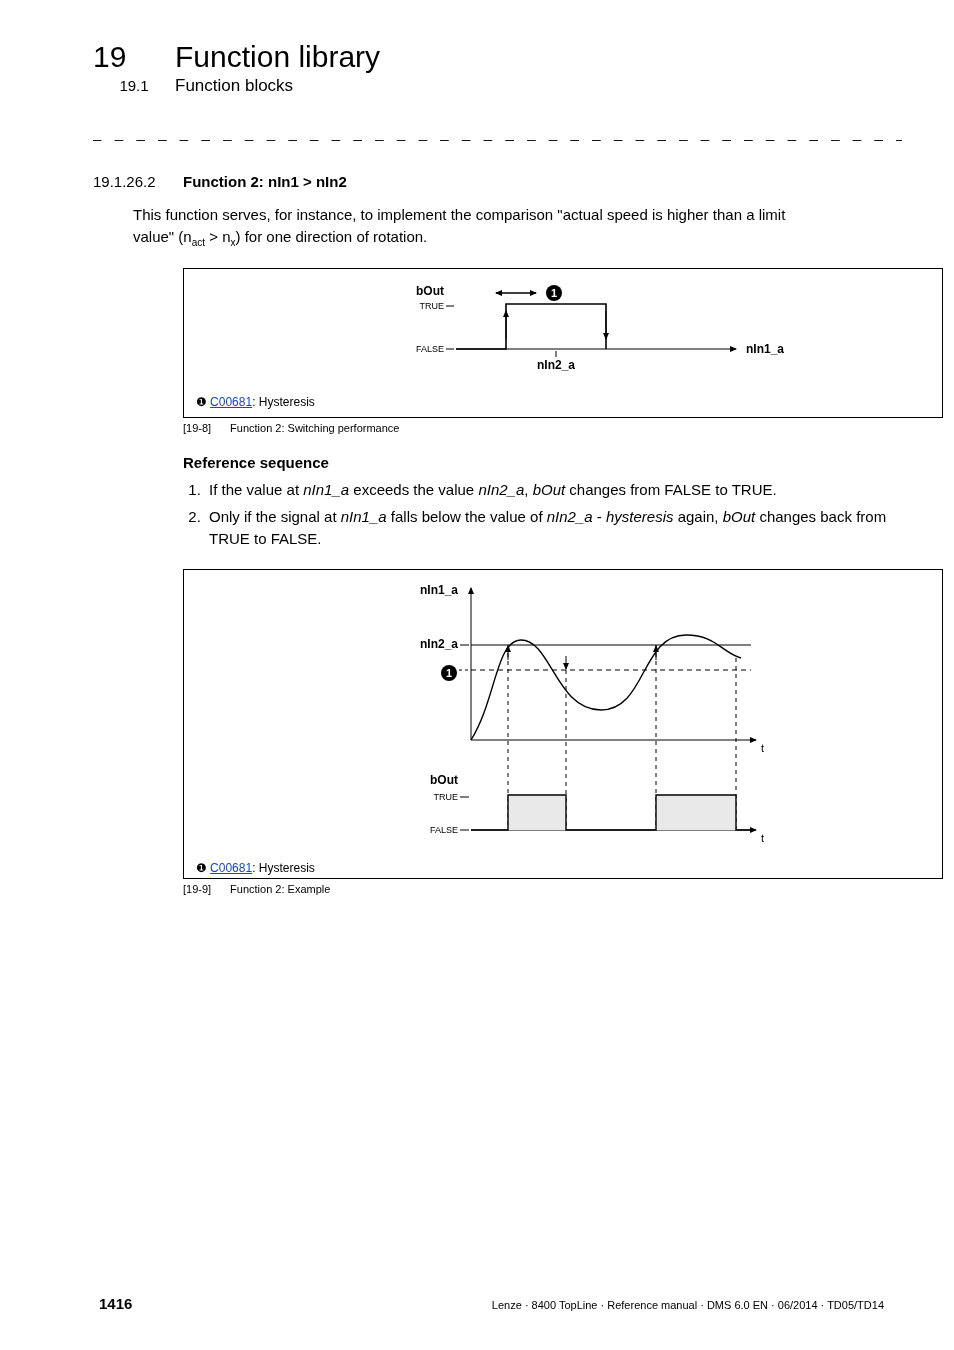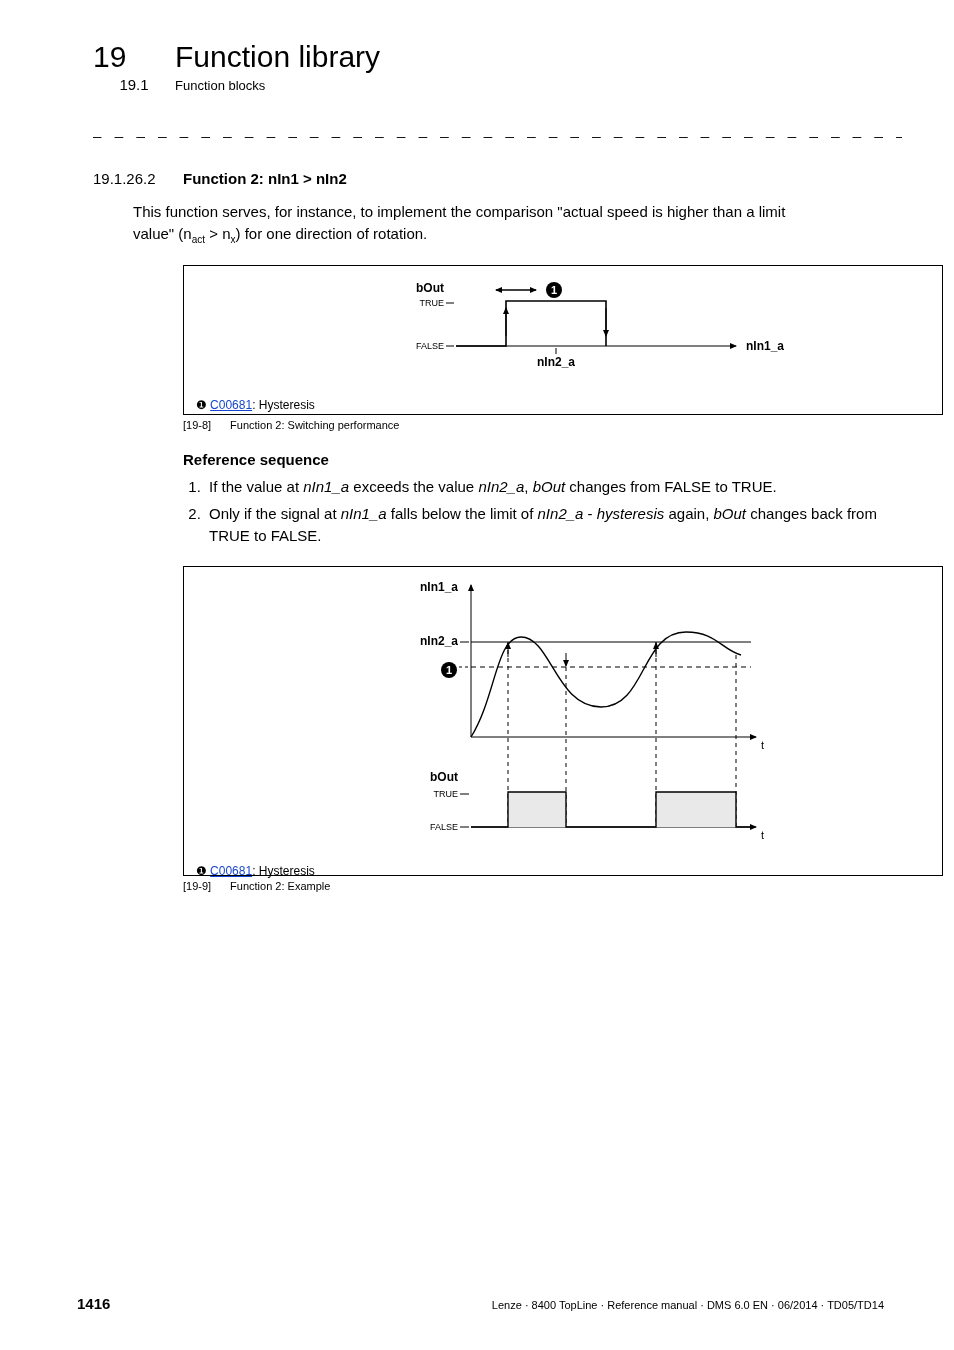--- a/index.html
+++ b/index.html
@@ -15,21 +15,21 @@
   }
   .page {
     padding: 40px 52px 0 93px;
     box-sizing: border-box;
   }
   .chap-line { display: flex; align-items: baseline; }
   .chap-num { font-size: 30px; font-weight: 400; width: 82px; }
   .chap-title { font-size: 30px; font-weight: 400; }
   .sub-line { display: flex; align-items: baseline; margin-top: 2px; text-align: center; }
   .sub-num  { font-size: 15px; width: 82px; }
-  .sub-title{ font-size: 13px; }
+  .sub-title{ font-size: 17px; }
   .dashes {
     margin-top: 28px;
     font-size: 15px;
     letter-spacing: 4.6px;
     white-space: nowrap;
     overflow: hidden;
     color:#000;
   }
   .sect-row { display: flex; margin-top: 32px; }
   .sect-num { font-weight: 400; font-size: 15px; width: 90px; }
@@ -40,33 +40,33 @@
   .sub-formula .subc { font-size: 10px; vertical-align: sub; position: relative; top: 0px; }
   .fig-frame {
     margin-left: 90px;
     margin-top: 18px;
     border: 1px solid #000;
     width: 760px;
     box-sizing: border-box;
     padding: 10px 12px 8px 12px;
     position: relative;
   }
-  .legend-row { font-size: 12px; margin-top: 13px; }
+  .legend-row { font-size: 12px; margin-top: 7px; }
   .legend-row .bullet { font-family: Arial; font-size: 12px; }
   .legend-row a { color: #1646d0; text-decoration: underline; }
   .fig-cap { margin-left: 90px; font-size: 11px; margin-top: 4px; }
   .fig-cap .tag { display:inline-block; width:44px; }
   .subhead { margin-left: 90px; margin-top: 20px; font-size: 15px; font-weight: 700; }
   ol.fs { margin: 8px 0 0 90px; padding-left: 22px; font-size: 15px; line-height:1.5; }
   ol.fs li { padding-left: 4px; margin-bottom: 4px; }
   ol.fs li .it { font-style: italic; }
   .footer {
     position: absolute;
     bottom: 38px;
-    left: 77px; right: 70px;
+    left: 99px; right: 70px;
     display: flex; justify-content: space-between;
     font-size: 12px;
     align-items: baseline;
     text-align: center;
   }
   .footer .pn { font-weight: 700; font-size: 15px; }
   .footer .ft { font-size: 11px; color:#000; }
   svg text { font-family: "Myriad Pro","Segoe UI","Helvetica Neue",Arial,sans-serif; }
 </style>
 </head>
@@ -135,21 +135,21 @@
     <span class="tag">[19-8]</span>
     <span>Function 2: Switching performance</span>
   </div>
 
   <div class="subhead">Reference sequence</div>
   <ol class="fs">
     <li>
       <span>If the value at </span><span class="it">nIn1_a</span><span> exceeds the value </span><span class="it">nIn2_a</span><span>, </span><span class="it">bOut</span><span> changes from FALSE to TRUE.</span>
     </li>
     <li>
-      <span>Only if the signal at </span><span class="it">nIn1_a</span><span> falls below the limit of </span><span class="it">nIn2_a</span><span> - </span><span class="it">hysteresis</span><span> again, </span><span class="it">bOut</span><span> changes back from TRUE to FALSE.</span>
+      <span>Only if the signal at </span><span class="it">nIn1_a</span><span> falls below the value of </span><span class="it">nIn2_a</span><span> - </span><span class="it">hysteresis</span><span> again, </span><span class="it">bOut</span><span> changes back from TRUE to FALSE.</span>
     </li>
   </ol>
 
   <div class="fig-frame" style="height:310px;">
     <svg width="734" height="270" viewBox="0 0 734 270">
       <defs>
         <marker id="ah2" markerWidth="8" markerHeight="8" refX="6" refY="3" orient="auto">
           <path d="M0,0 L7,3 L0,6 Z" fill="#000"></path>
         </marker>
       </defs>

